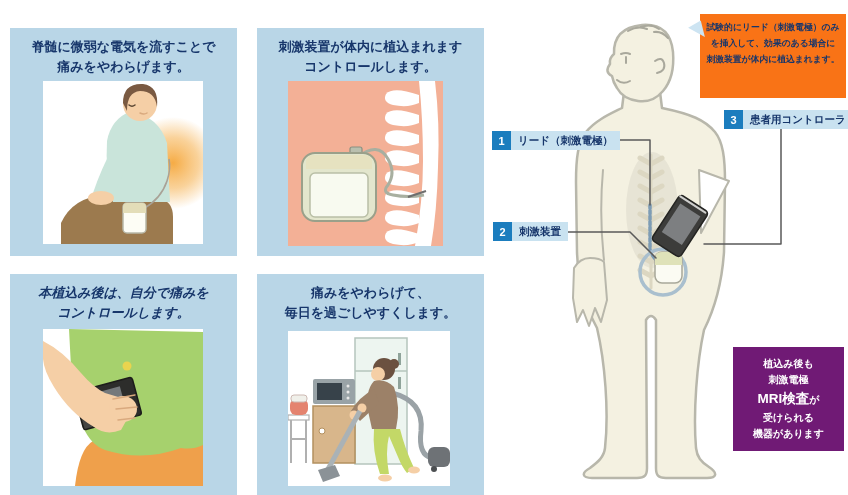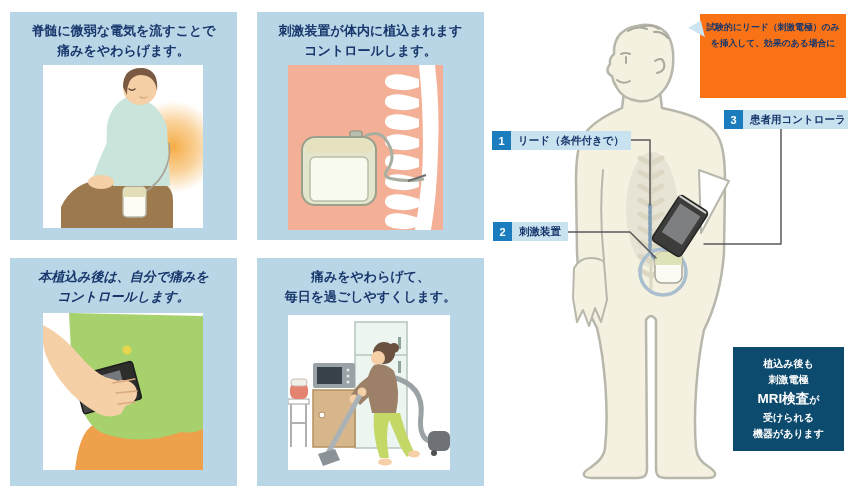--- a/index.html
+++ b/index.html
@@ -1,19 +1,19 @@
 <!DOCTYPE html>
 <html><head>
 <meta charset="utf-8">
 <style>
   * { margin:0; padding:0; box-sizing:border-box; }
   body { font-family:"Liberation Sans","DejaVu Sans",sans-serif; background:#ffffff; }
   .canvas { position:relative; width:848px; height:495px; background:#ffffff; overflow:hidden; }
 
-  .panel { position:absolute; width:227px; height:228px; background:#b9d6e7; }
+  .panel { position:absolute; width:227px; height:228px; background:#b9d6e7;margin-top:16px; }
   .panel-title { position:absolute; top:9px; left:0; width:100%; text-align:center;
                  font-size:13px; font-weight:bold; color:#17366b; line-height:1.55; }
   .panel-art { position:absolute; overflow:hidden; }
   .panel-art svg { display:block; }
 
   .diagram-svg { position:absolute; left:485px; top:0; }
 
   .callout { position:absolute; left:700px; top:14px; width:146px; height:84px;
              background:#f97316; color:#17366b; font-size:8.8px; font-weight:bold;
              line-height:1.8; text-align:center; padding-top:6px; }
@@ -22,21 +22,21 @@
                   border-right:14px solid #cde4f2; transform:rotate(-14deg); }
 
   .diag-label { position:absolute; display:flex; height:19px; }
   .num-badge { width:19px; height:19px; background:#1b7dbe; color:#ffffff;
                font-size:11px; font-weight:bold; display:flex; align-items:center;
                justify-content:center; flex:0 0 19px; }
   .label-strip { background:#c9e2f0; color:#17366b; font-size:10.5px; font-weight:bold;
                  display:flex; align-items:center; padding:0 7px; white-space:nowrap; }
 
   .mri-box { position:absolute; left:733px; top:347px; width:111px; height:104px;
-             background:#0c4a6e; color:#ffffff; text-align:center; font-weight:bold;
+             background:#701a75; color:#ffffff; text-align:center; font-weight:bold;
              font-size:10px; line-height:1.62; padding-top:9px; }
   .mri-big { font-size:13.5px; }
 </style>
 </head>
 <body>
 
 <div class="canvas">
 
   <section class="panel" style="left:10px; top:12px;">
     <div class="panel-title">
@@ -226,25 +226,26 @@
         <path d="M567,232 L630,232 L656,258"></path>
         <path d="M781,129 L781,244 L704,244"></path>
       </g>
     </g>
   </svg>
 
   <div class="callout">
     <div class="callout-tail"></div>
     <div>試験的にリード（刺激電極）のみ</div>
     <div>を挿入して、効果のある場合に</div>
+    <div>刺激装置が体内に植込まれます。</div>
   </div>
 
   <div class="diag-label" style="left:492px; top:131px;">
     <div class="num-badge">1</div>
-    <div class="label-strip">リード（条件付きで）</div>
+    <div class="label-strip">リード（刺激電極）</div>
   </div>
   <div class="diag-label" style="left:493px; top:222px;">
     <div class="num-badge">2</div>
     <div class="label-strip">刺激装置</div>
   </div>
   <div class="diag-label" style="left:724px; top:110px;">
     <div class="num-badge">3</div>
     <div class="label-strip">患者用コントローラ</div>
   </div>
 

